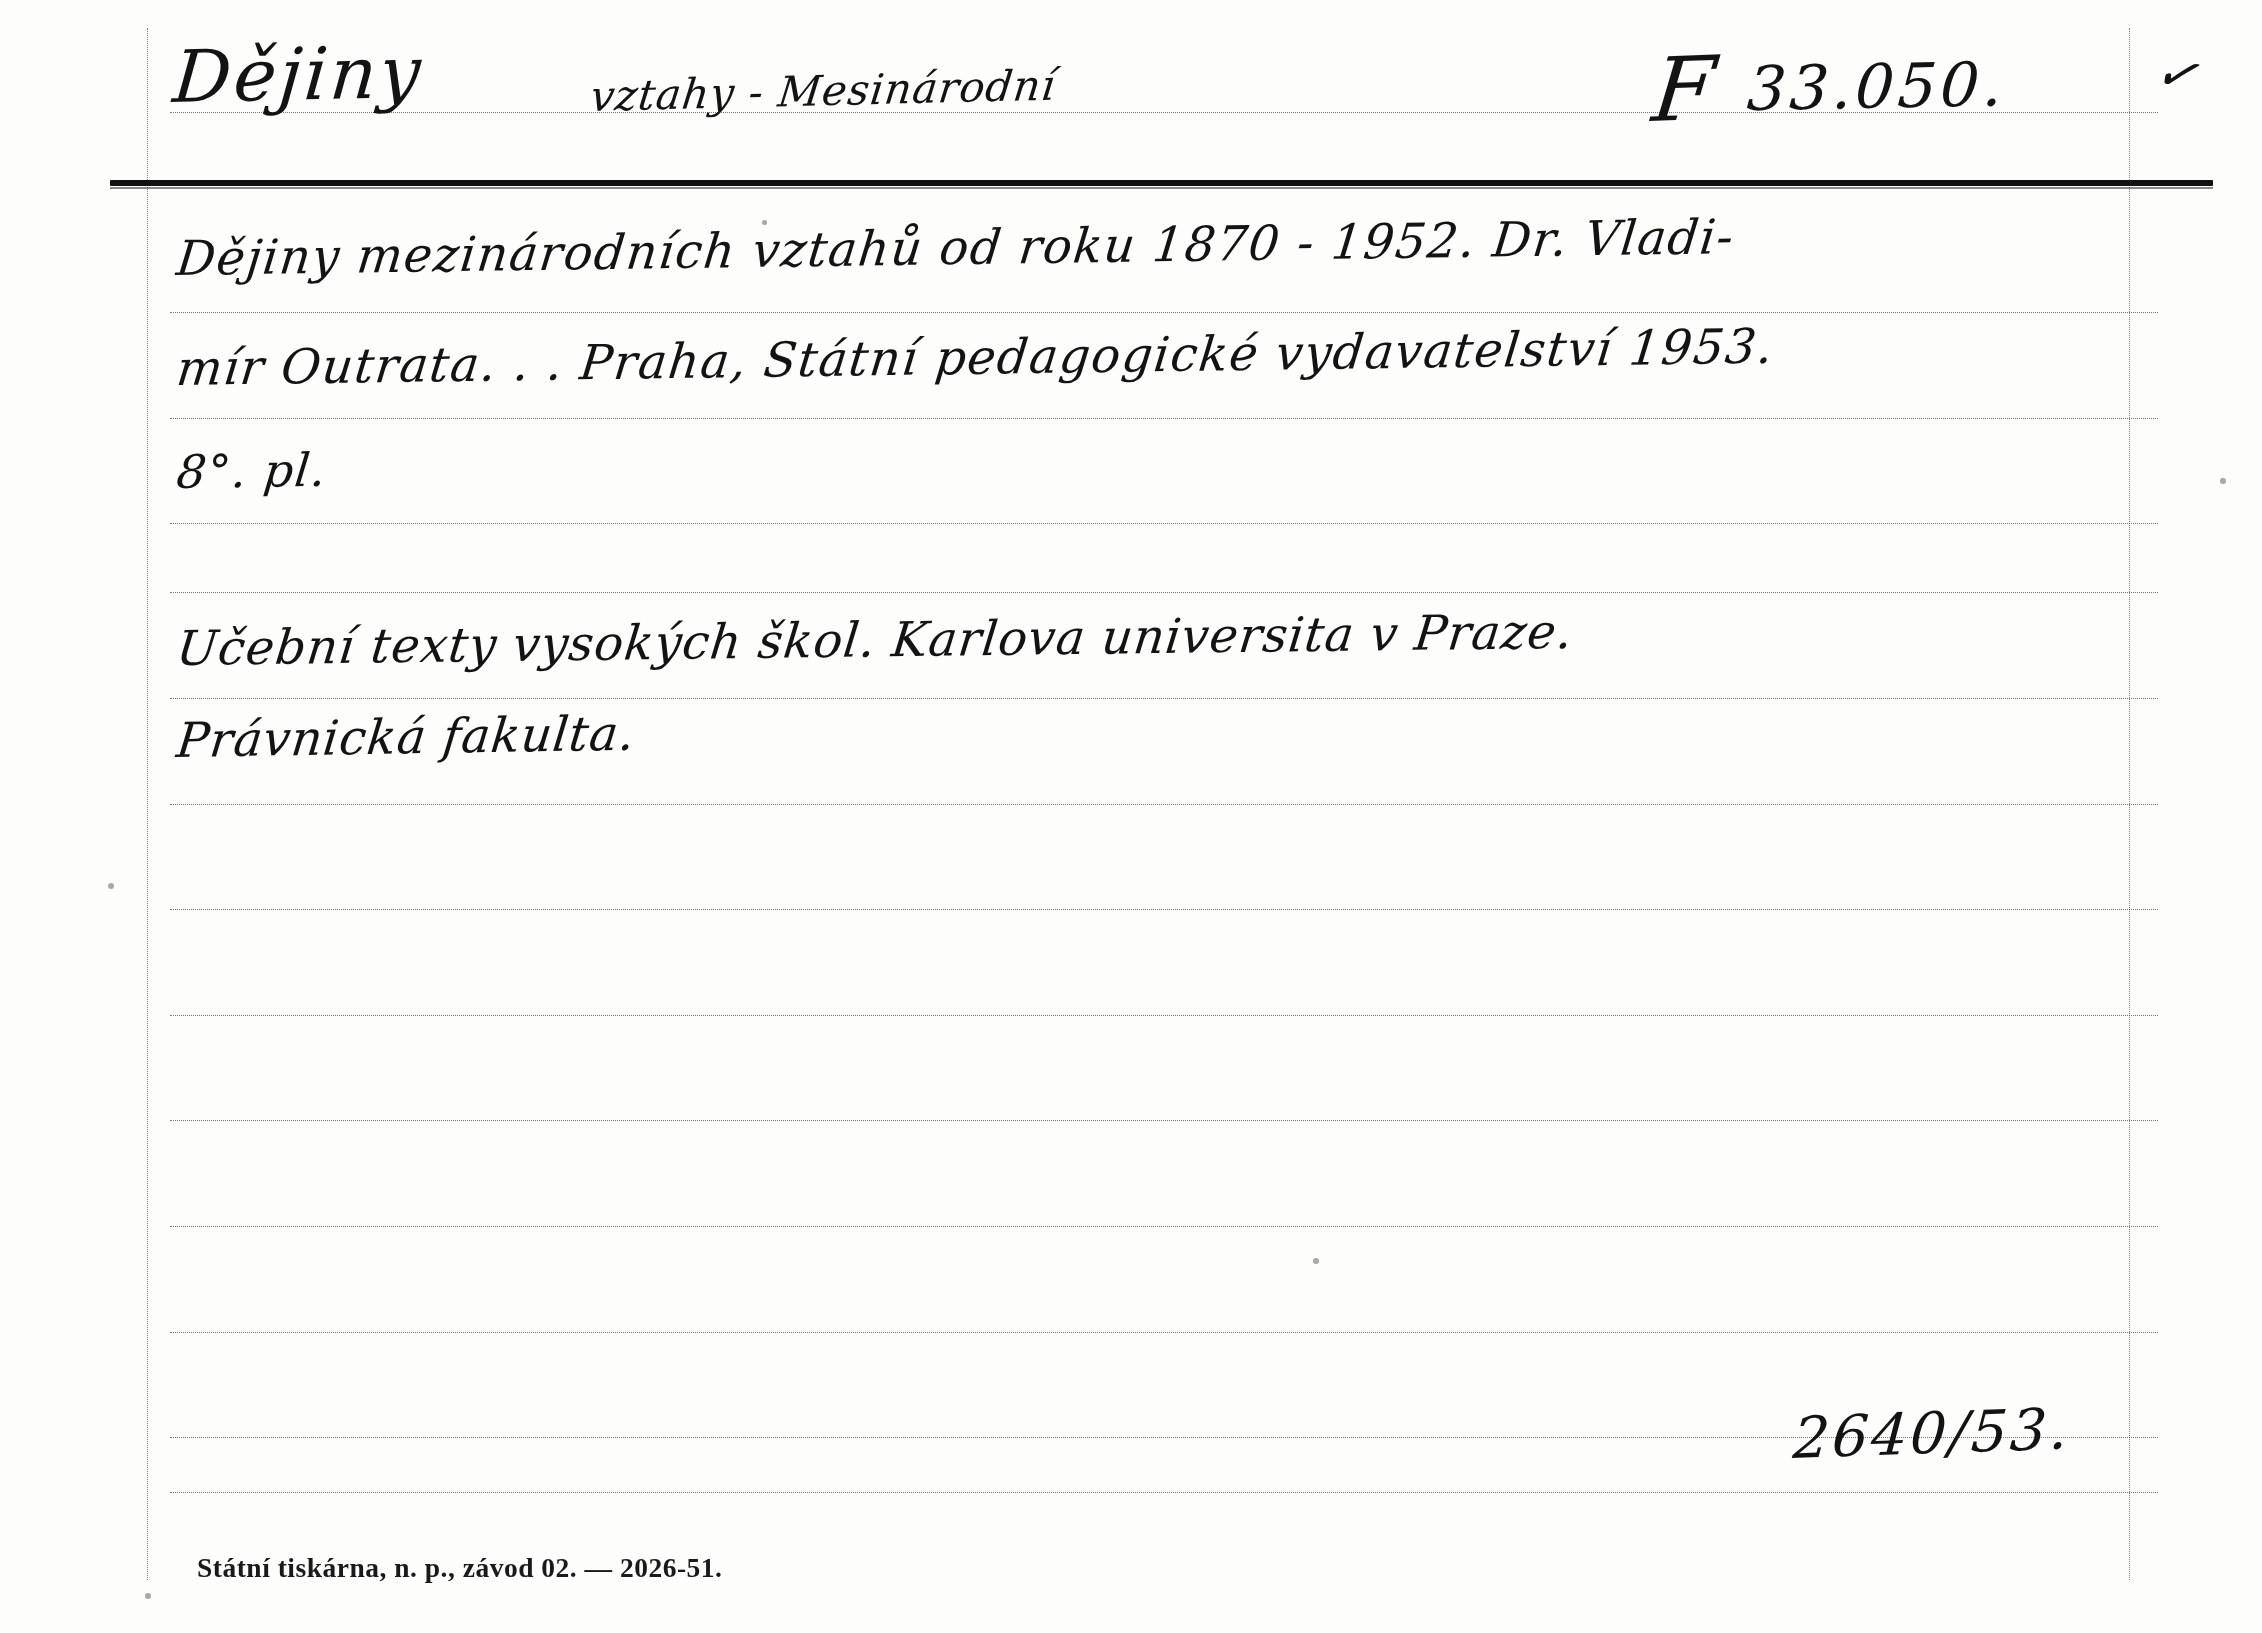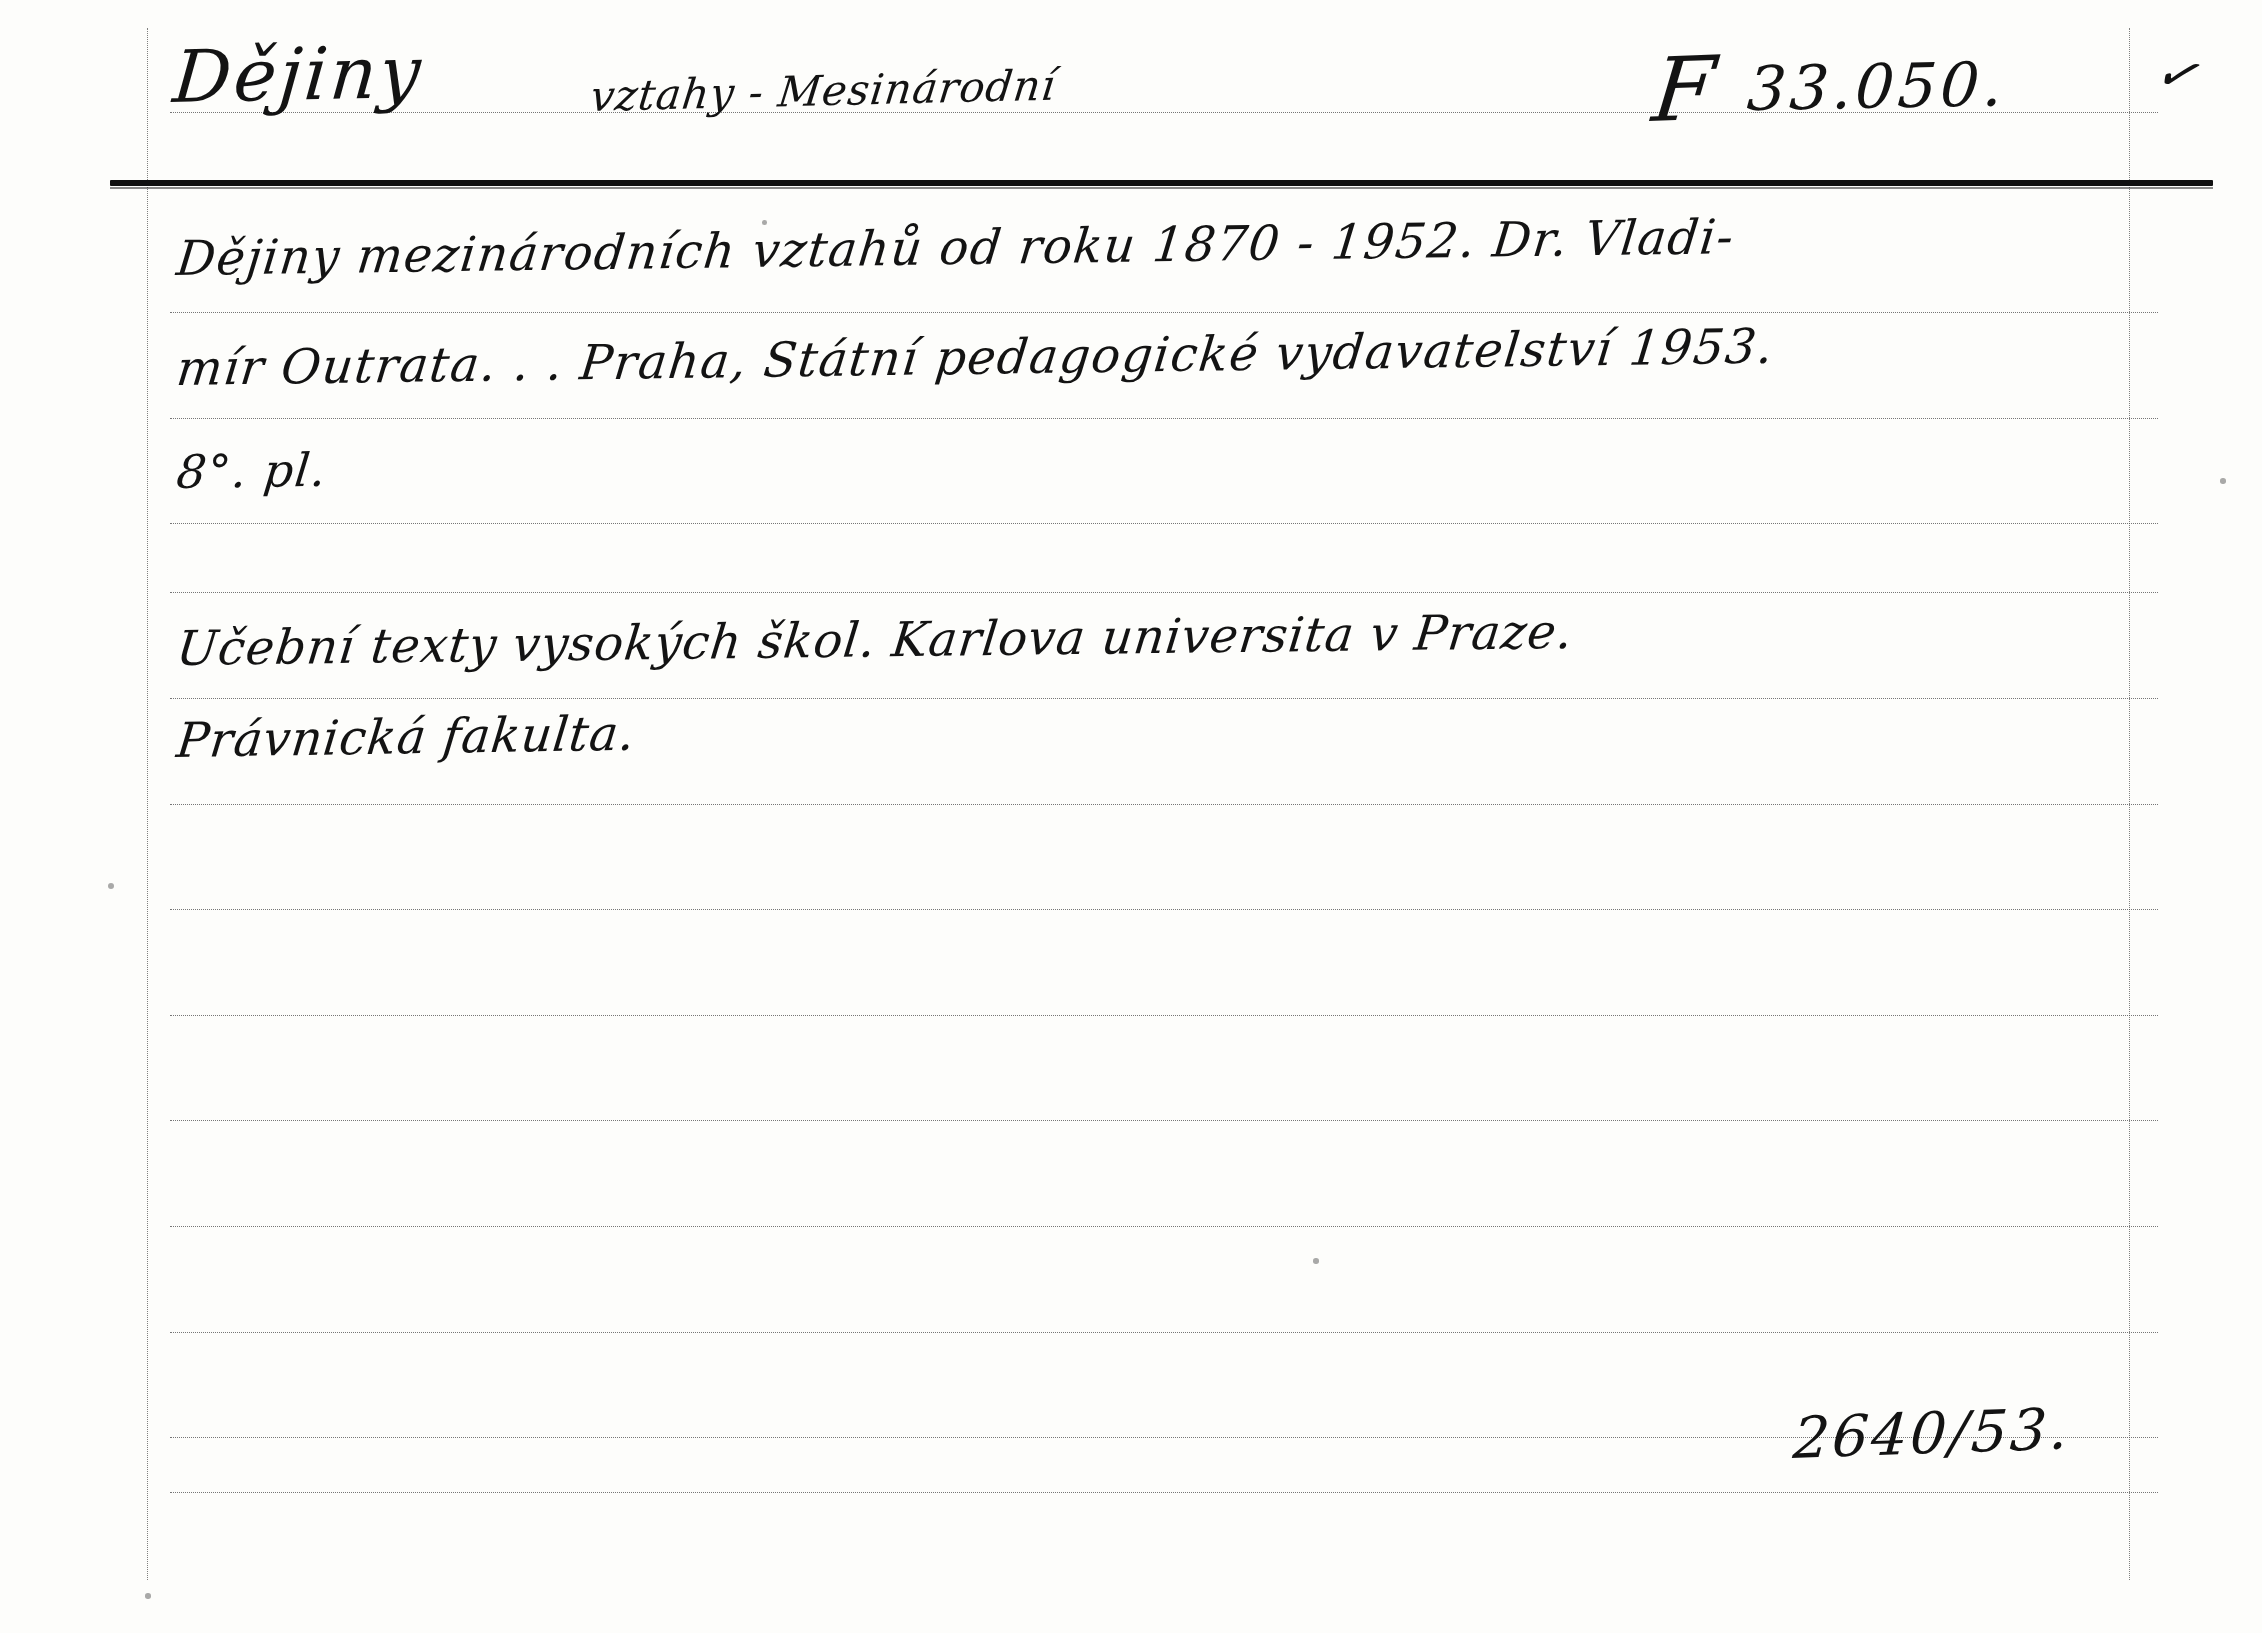--- a/index.html
+++ b/index.html
@@ -181,20 +181,21 @@
 
   <div class="hand body-line" id="t1">Dějiny mezinárodních vztahů od roku 1870 - 1952. Dr. Vladi-</div>
   <div class="hand body-line" id="t2">mír Outrata. . . Praha, Státní pedagogické vydavatelství 1953.</div>
   <div class="hand body-line" id="t3">8°. pl.</div>
 
   <div class="hand" id="n1">Učební texty vysokých škol. Karlova universita v Praze.</div>
   <div class="hand" id="n2">Právnická fakulta.</div>
 
   <div class="hand" id="acc">2640/53.</div>
 
+  <div id="imprint">Státní tiskárna, n. p., závod 02. — 2026-51.</div>
 
   <div class="speck" style="left:108px;  top:883px; width:6.4px; height:6.4px;"></div>
   <div class="speck" style="left:2220px; top:478px; width:5.5px; height:5.5px;"></div>
   <div class="speck" style="left:1313px; top:1258px; width:5.5px; height:5.5px;"></div>
   <div class="speck" style="left:145px;  top:1593px; width:5.5px; height:5.5px;"></div>
   <div class="speck" style="left:762px;  top:220px; width:4.6px; height:4.6px;"></div>
 </div>
 
 
 </body></html>

